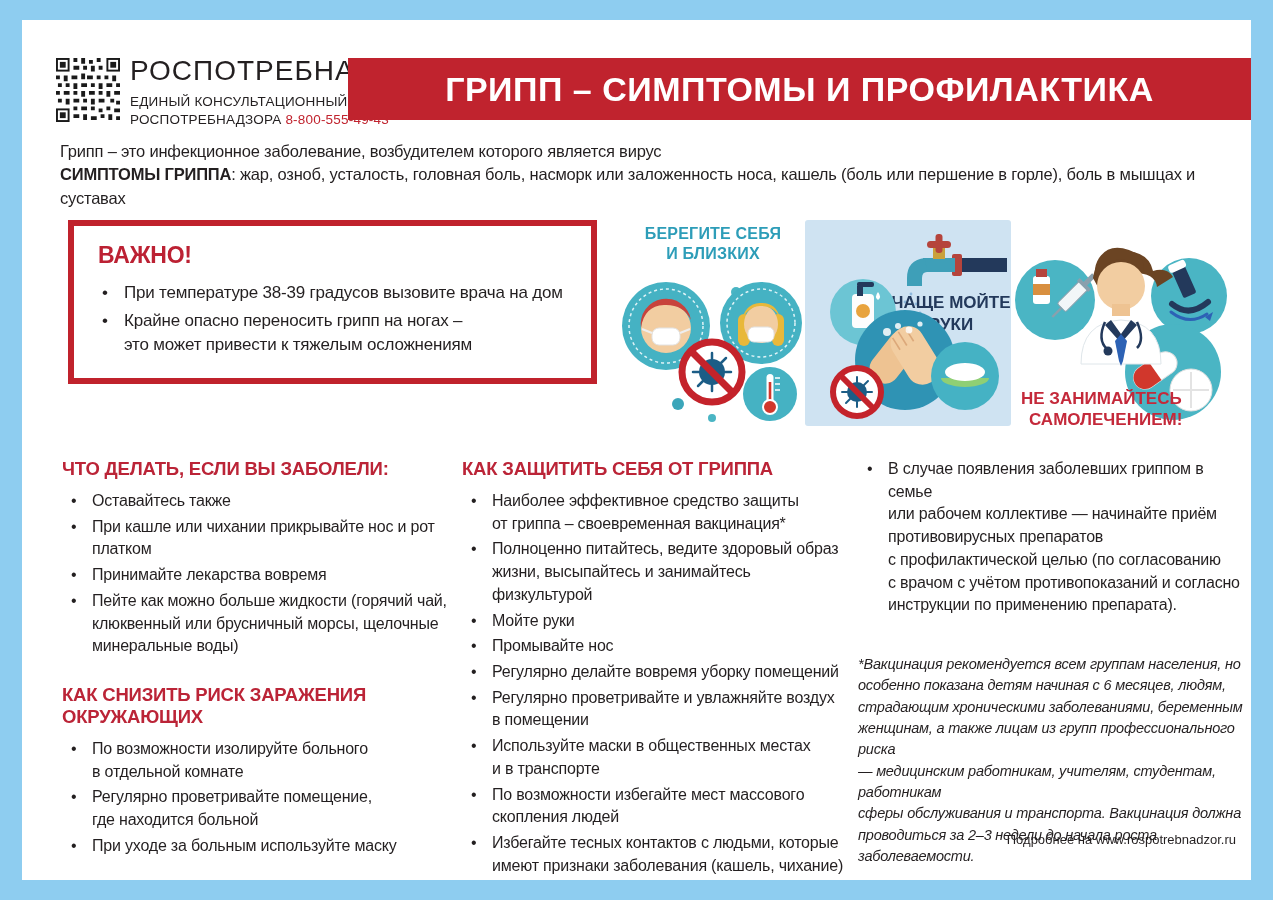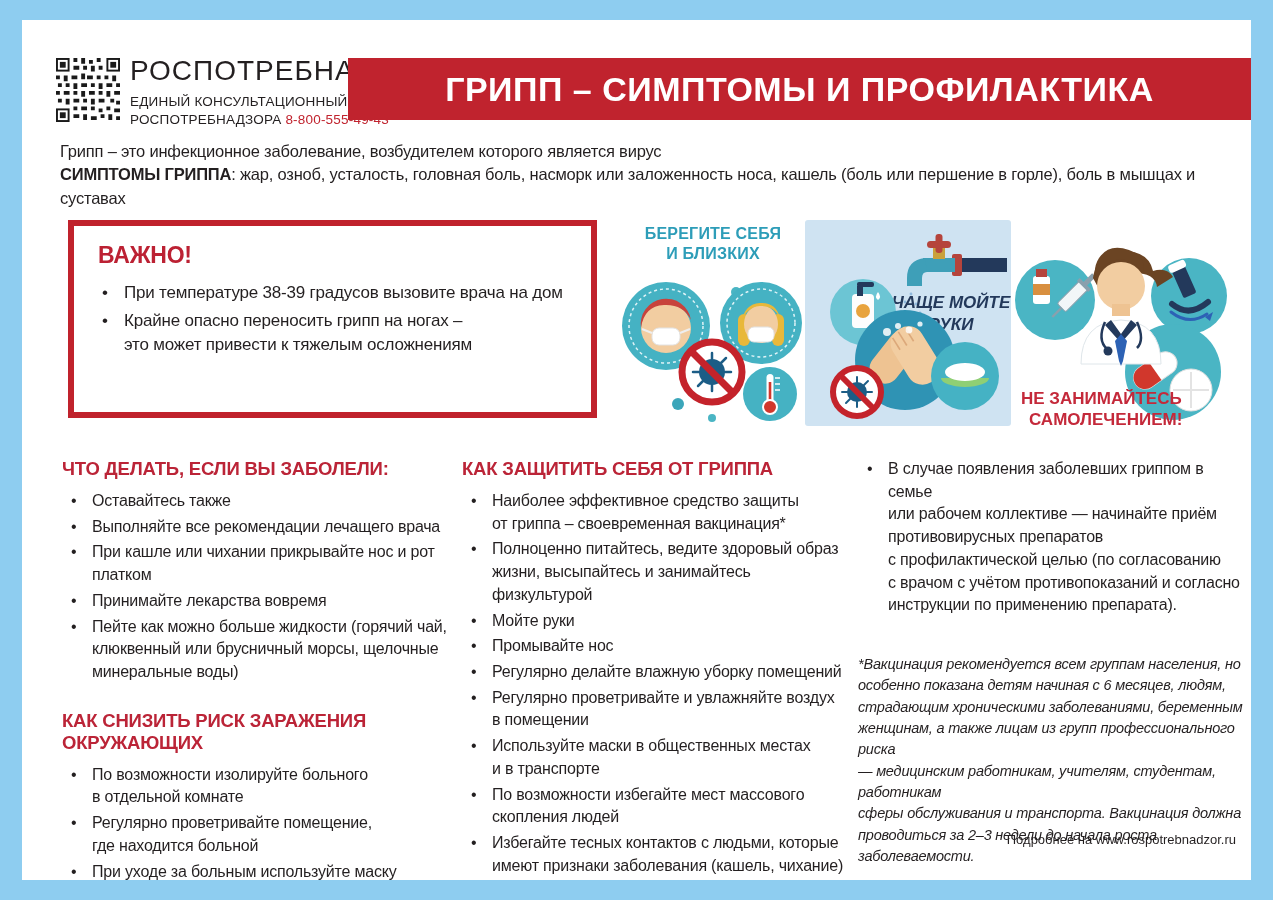--- a/index.html
+++ b/index.html
@@ -20,39 +20,39 @@
   .banner { position:absolute; left:326px; top:38px; right:0; height:62px; background:#c0232e;
             display:flex; align-items:center; justify-content:center; }
   .banner-title { color:#ffffff; font-size:34px; font-weight:bold; letter-spacing:0.5px; margin:12px; }
 
   
   .intro { position:absolute; left:38px; top:120px; width:1175px; font-size:16.5px;
            line-height:1.42; letter-spacing:-0.2px; }
   .intro p { margin:0; }
 
   
-  .important-box { position:absolute; left:46px; top:200px; width:529px; height:198px;
+  .important-box { position:absolute; left:46px; top:200px; width:529px; height:164px;
                    border:6px solid #c0222c; padding:16px 24px 10px; background:#fff; }
   .important-title { color:#bc2133; font-size:23px; font-weight:bold; margin:0 0 12px; letter-spacing:-0.2px; }
   .important-box ul { margin:0; }
 
   
   ul.bullets { list-style:none; margin:0; padding:0; font-size:16px; line-height:1.42; letter-spacing:-0.2px; }
   ul.bullets li { position:relative; padding-left:30px; margin-bottom:3px; }
   ul.bullets li::before { content:"\2022"; position:absolute; left:9px; }
   .important-box ul.bullets { font-size:17px; line-height:1.42; }
   .important-box ul.bullets li { padding-left:26px; margin-bottom:4px; }
   .important-box ul.bullets li::before { left:4px; }
 
   
   .care-panel { position:absolute; left:598px; top:204px; width:186px; }
   .care-title { text-align:center; color:#2d9db8; font-weight:bold; font-size:16px; line-height:1.25; letter-spacing:0.2px; }
   .care-panel svg { display:block; margin-top:2px; }
 
-  .wash-panel { position:absolute; left:783px; top:200px; width:206px; height:206px;font-style:italic; }
+  .wash-panel { position:absolute; left:783px; top:200px; width:206px; height:206px; }
   .doctor-panel { position:absolute; left:993px; top:200px; width:212px; height:212px; }
 
   
   .col { position:absolute; top:438px; }
   .col1 { left:40px; width:398px; }
   .col2 { left:440px; width:394px; }
   .col3 { left:836px; width:384px; }
   .col-heading { color:#bb2437; font-size:18.5px; font-weight:bold; margin:0 0 10px; letter-spacing:-0.2px; }
   .col-heading.second { margin-top:26px; }
 
@@ -297,21 +297,20 @@
         <text x="6" y="184" font-size="17" font-weight="bold" fill="#c4293a">НЕ ЗАНИМАЙТЕСЬ</text>
         <text x="14" y="205" font-size="17" font-weight="bold" fill="#c4293a">САМОЛЕЧЕНИЕМ!</text>
       </svg>
     </div>
 
     <div class="col col1">
       <h3 class="col-heading">ЧТО ДЕЛАТЬ, ЕСЛИ ВЫ ЗАБОЛЕЛИ:</h3>
       <ul class="bullets">
 
       <li><span>Оставайтесь также</span></li>
-          <li><span>Выполняйте все рекомендации лечащего врача</span></li>
           <li><span>При кашле или чихании прикрывайте нос и рот<br>платком</span></li>
           <li><span>Принимайте лекарства вовремя</span></li>
           <li><span>Пейте как можно больше жидкости (горячий чай,<br>клюквенный или брусничный морсы, щелочные<br>минеральные воды)</span></li>
         </ul>
       <h3 class="col-heading second">КАК СНИЗИТЬ РИСК ЗАРАЖЕНИЯ ОКРУЖАЮЩИХ</h3>
       <ul class="bullets">
 
       <li><span>По возможности изолируйте больного<br>в отдельной комнате</span></li>
           <li><span>Регулярно проветривайте помещение,<br>где находится больной</span></li>
           <li><span>При уходе за больным используйте маску</span></li>
@@ -319,21 +318,21 @@
     </div>
 
     <div class="col col2">
       <h3 class="col-heading">КАК ЗАЩИТИТЬ СЕБЯ ОТ ГРИППА</h3>
       <ul class="bullets">
 
       <li><span>Наиболее эффективное средство защиты<br>от гриппа – своевременная вакцинация*</span></li>
           <li><span>Полноценно питайтесь, ведите здоровый образ<br>жизни, высыпайтесь и занимайтесь<br>физкультурой</span></li>
           <li><span>Мойте руки</span></li>
           <li><span>Промывайте нос</span></li>
-          <li><span>Регулярно делайте влажную уборку помещений</span></li>
+          <li><span>Регулярно делайте вовремя уборку помещений</span></li>
           <li><span>Регулярно проветривайте и увлажняйте воздух<br>в помещении</span></li>
           <li><span>Используйте маски в общественных местах<br>и в транспорте</span></li>
           <li><span>По возможности избегайте мест массового<br>скопления людей</span></li>
           <li><span>Избегайте тесных контактов с людьми, которые<br>имеют признаки заболевания (кашель, чихание)</span></li>
         </ul>
     </div>
 
     <div class="col col3">
       <ul class="bullets">
 

